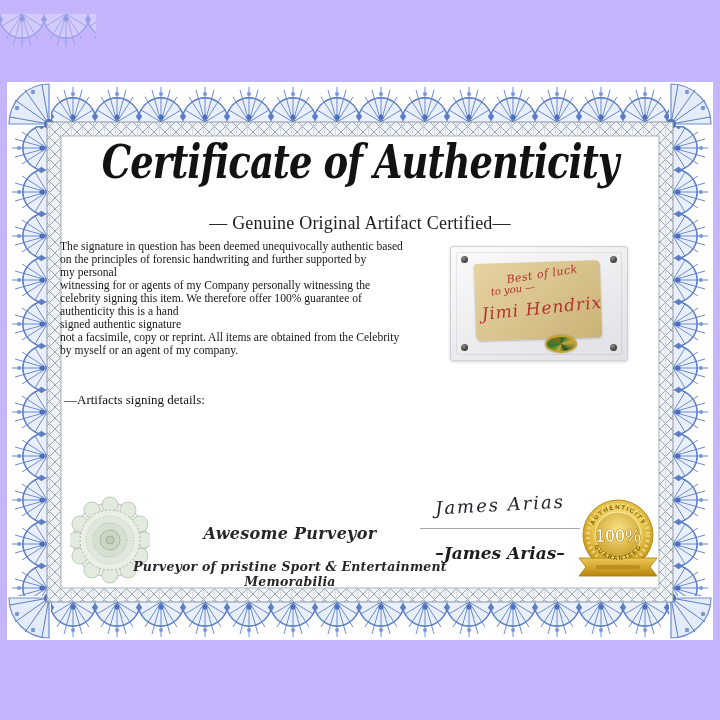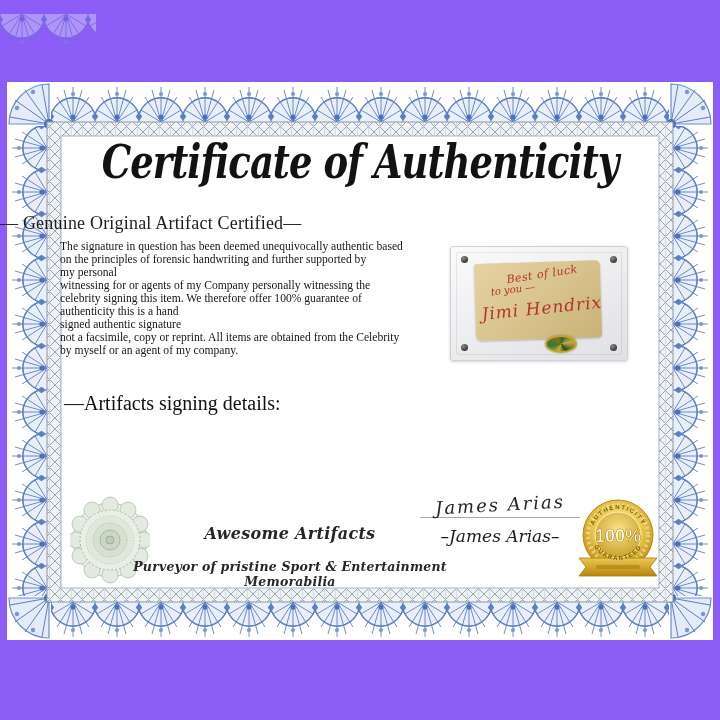--- a/index.html
+++ b/index.html
@@ -1,41 +1,41 @@
 <!DOCTYPE html>
 <html><head>
 <meta charset="utf-8">
 <style>
   html,body{margin:0;padding:0;background:#ffffff;}
-  .page{position:relative;width:720px;height:720px;background:#8b5cf6;overflow:hidden;
+  .page{position:relative;width:720px;height:720px;background:#c4b5fd;overflow:hidden;
         font-family:"Liberation Serif",serif;}
   .abs{position:absolute;}
 
   
   .title{left:0;right:0;top:140px;text-align:center;
          font-family:"DejaVu Serif",serif;font-style:italic;font-weight:600;
          font-size:37px;letter-spacing:-1px;color:#121212;transform:scaleY(1.25);}
-  .subtitle{left:0;right:0;top:213px;text-align:left;font-size:18px;color:#1d1d1d;
+  .subtitle{left:0;right:0;top:213px;text-align:center;font-size:18px;color:#1d1d1d;
             letter-spacing:.2px;}
   .bodytext{left:60px;top:240px;width:396px;text-align:left;font-size:11.6px;
             line-height:1.12;color:#161616;white-space:pre-line;}
   .label1{left:64px;top:358px;font-size:18px;color:#101010;}
-  .label2{left:64px;top:392px;font-size:20px;color:#101010;text-align:center;}
+  .label2{left:64px;top:392px;font-size:13px;color:#101010;text-align:center;}
 
   
   .company{left:120px;top:524px;width:340px;text-align:center;color:#262626;
            font-family:"DejaVu Serif",serif;font-style:italic;}
   .company .l1{font-size:16px;font-weight:600;letter-spacing:.3px;}
   .company .l2{font-size:12.5px;font-weight:600;margin-top:16px;letter-spacing:.2px;}
   .sigblock{left:420px;top:494px;width:160px;text-align:center;color:#1c1c1c;}
   .sig-hand{font-family:"DejaVu Serif",serif;font-style:italic;font-size:18px;
             letter-spacing:2px;transform:rotate(-3deg);color:#24242c;}
-  .sig-print{font-family:"DejaVu Serif",serif;font-style:italic;font-weight:400;
-             font-size:17px;margin-top:2px;border-top:1px solid rgba(0,0,0,.35);
-             padding-top:8px;}
+  .sig-print{font-family:"DejaVu Serif",serif;font-style:italic;font-weight:700;
+             font-size:17px;margin-top:13px;border-top:1px solid rgba(0,0,0,.35);
+             padding-top:14px;}
 
   
   .photo{left:450px;top:246px;width:176px;height:113px;border-radius:3px;
          background:linear-gradient(155deg,#fbfbfc 0%,#ececef 55%,#e0e0e5 100%);
          border:1px solid #cfcfd6;box-shadow:0 1px 3px rgba(0,0,0,.18);}
   .photo .plate{position:absolute;inset:5px;border:1px solid rgba(0,0,0,.07);border-radius:2px;}
   .screw{position:absolute;width:7px;height:7px;border-radius:50%;
          background:radial-gradient(circle at 35% 30%,#8a8a82,#3c3c38 70%);}
   .paper{position:absolute;left:24px;top:15px;width:126px;height:77px;
          transform:rotate(-1.8deg);
@@ -195,21 +195,21 @@
         <circle cx="22" cy="14" r="8"></circle>
     </g>
     <circle cx="40" cy="44" r="30" fill="#e9efe5" stroke="#a9b8a6" stroke-width="1" stroke-dasharray="2 2"></circle>
     <circle cx="40" cy="44" r="24" fill="#e0e8db" stroke="#a9b8a6" stroke-width="0.8" stroke-dasharray="1 2"></circle>
     <circle cx="40" cy="44" r="17" fill="#d6e0d0" stroke="#9fb099" stroke-width="0.8" stroke-dasharray="1 1.5"></circle>
     <circle cx="40" cy="44" r="10" fill="#cbd7c4" stroke="#9fb099" stroke-width="0.8"></circle>
     <circle cx="40" cy="44" r="4" fill="#bfcdb7" stroke="#93a58c" stroke-width="0.8"></circle>
   </svg>
 
   <div class="abs company">
-    <div class="l1">Awesome Artifacts</div>
+    <div class="l1">Awesome Purveyor</div>
     <div class="l2">Purveyor of pristine Sport &amp; Entertainment Memorabilia</div>
   </div>
 
   <div class="abs sigblock">
     <div class="sig-hand">James Arias</div>
     <div class="sig-print">–James Arias–</div>
   </div>
 
   <svg class="svg-abs" style="left:576px;top:496px;" width="84" height="90" viewBox="0 0 84 90">
     <circle cx="42" cy="39" r="35" fill="url(#goldOuter)" stroke="#a67c00" stroke-width="0.8"></circle>

